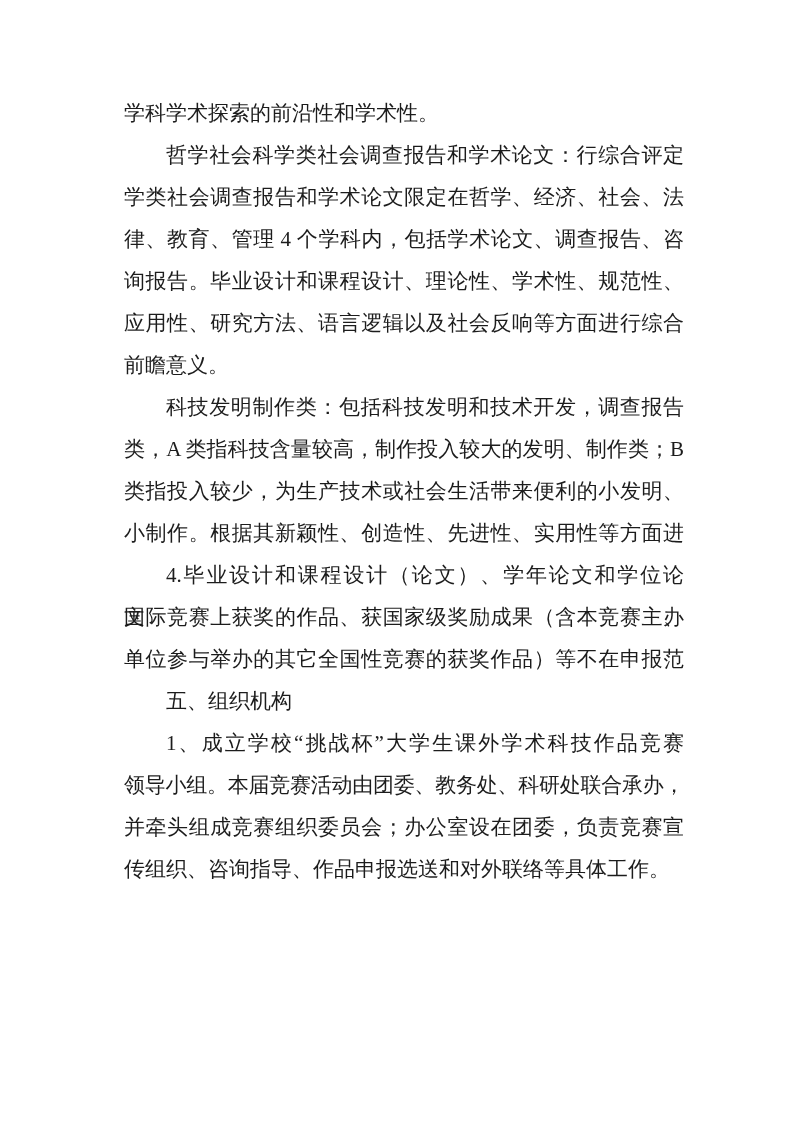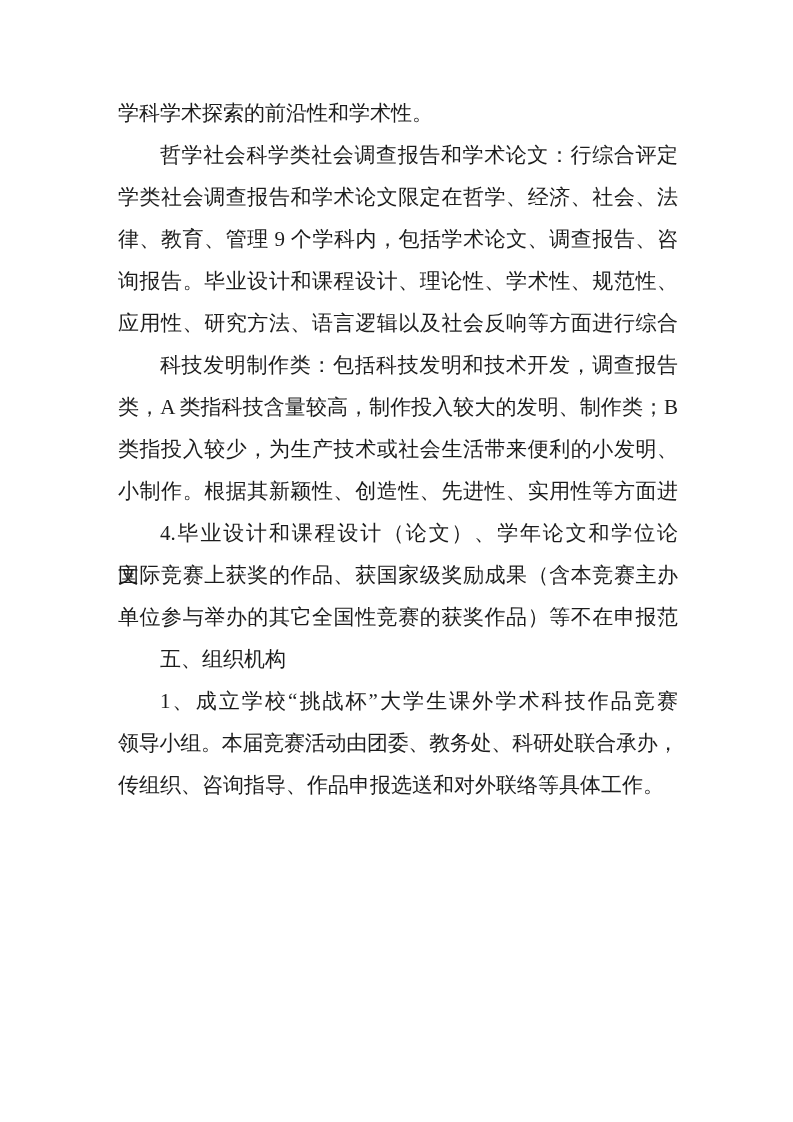--- a/index.html
+++ b/index.html
@@ -11,21 +11,21 @@
     position: relative;
     width: 793px;
     height: 1122px;
     background: #ffffff;
     overflow: hidden;
     font-family: "Liberation Serif", "DejaVu Serif", serif;
     color: #1c1c1c;
   }
   .text-block {
     position: absolute;
-    left: 118px;
+    left: 124px;
     top: 92px;
     width: 560px;
   }
   .line {
     font-size: 21px;
     line-height: 42px;
     height: 42px;
     white-space: normal;
     overflow: visible;
   }
@@ -45,28 +45,30 @@
   }
 </style>
 </head>
 <body>
 
 <div class="page">
   <div class="text-block">
       <div class="line"><span>学科学术探索的前沿性和学术性。</span></div>
       <div class="line justify indent"><span class="run-bold">哲学社会科学类社会调查报告和学术论文：</span><span>行综合评定</span></div>
       <div class="line justify"><span>学类社会调查报告和学术论文限定在哲学、经济、社会、法</span></div>
-      <div class="line justify"><span>律、教育、管理 9 个学科内，包括学术论文、调查报告、咨</span></div>
+      <div class="line justify"><span>律、教育、管理 4 个学科内，包括学术论文、调查报告、咨</span></div>
       <div class="line justify"><span>询报告。毕业设计和课程设计、理论性、学术性、规范性、</span></div>
       <div class="line justify"><span>应用性、研究方法、语言逻辑以及社会反响等方面进行综合</span></div>
+      <div class="line"><span>前瞻意义。</span></div>
       <div class="line justify indent"><span class="run-bold">科技发明制作类：</span><span>包括科技发明和技术开发，调查报告</span></div>
       <div class="line justify"><span>类，</span><span class="run-bold">A 类</span><span>指科技含量较高，制作投入较大的发明、制作类；</span><span class="run-bold">B</span></div>
       <div class="line justify"><span class="run-bold">类</span><span>指投入较少，为生产技术或社会生活带来便利的小发明、</span></div>
       <div class="line justify"><span>小制作。根据其新颖性、创造性、先进性、实用性等方面进</span></div>
       <div class="line justify indent"><span>4.毕业设计和课程设计（论文）、学年论文和学位论文、</span></div>
       <div class="line justify"><span>国际竞赛上获奖的作品、获国家级奖励成果（含本竞赛主办</span></div>
       <div class="line justify"><span>单位参与举办的其它全国性竞赛的获奖作品）等不在申报范</span></div>
       <div class="line indent"><span class="run-bold">五、组织机构</span></div>
       <div class="line justify indent"><span>1、成立学校“挑战杯”大学生课外学术科技作品竞赛</span></div>
       <div class="line justify tight"><span>领导小组。本届竞赛活动由团委、教务处、科研处联合承办，</span></div>
+      <div class="line justify"><span>并牵头组成竞赛组织委员会；办公室设在团委，负责竞赛宣</span></div>
       <div class="line"><span>传组织、咨询指导、作品申报选送和对外联络等具体工作。</span></div>
     </div>
 </div>
 
 </body></html>

